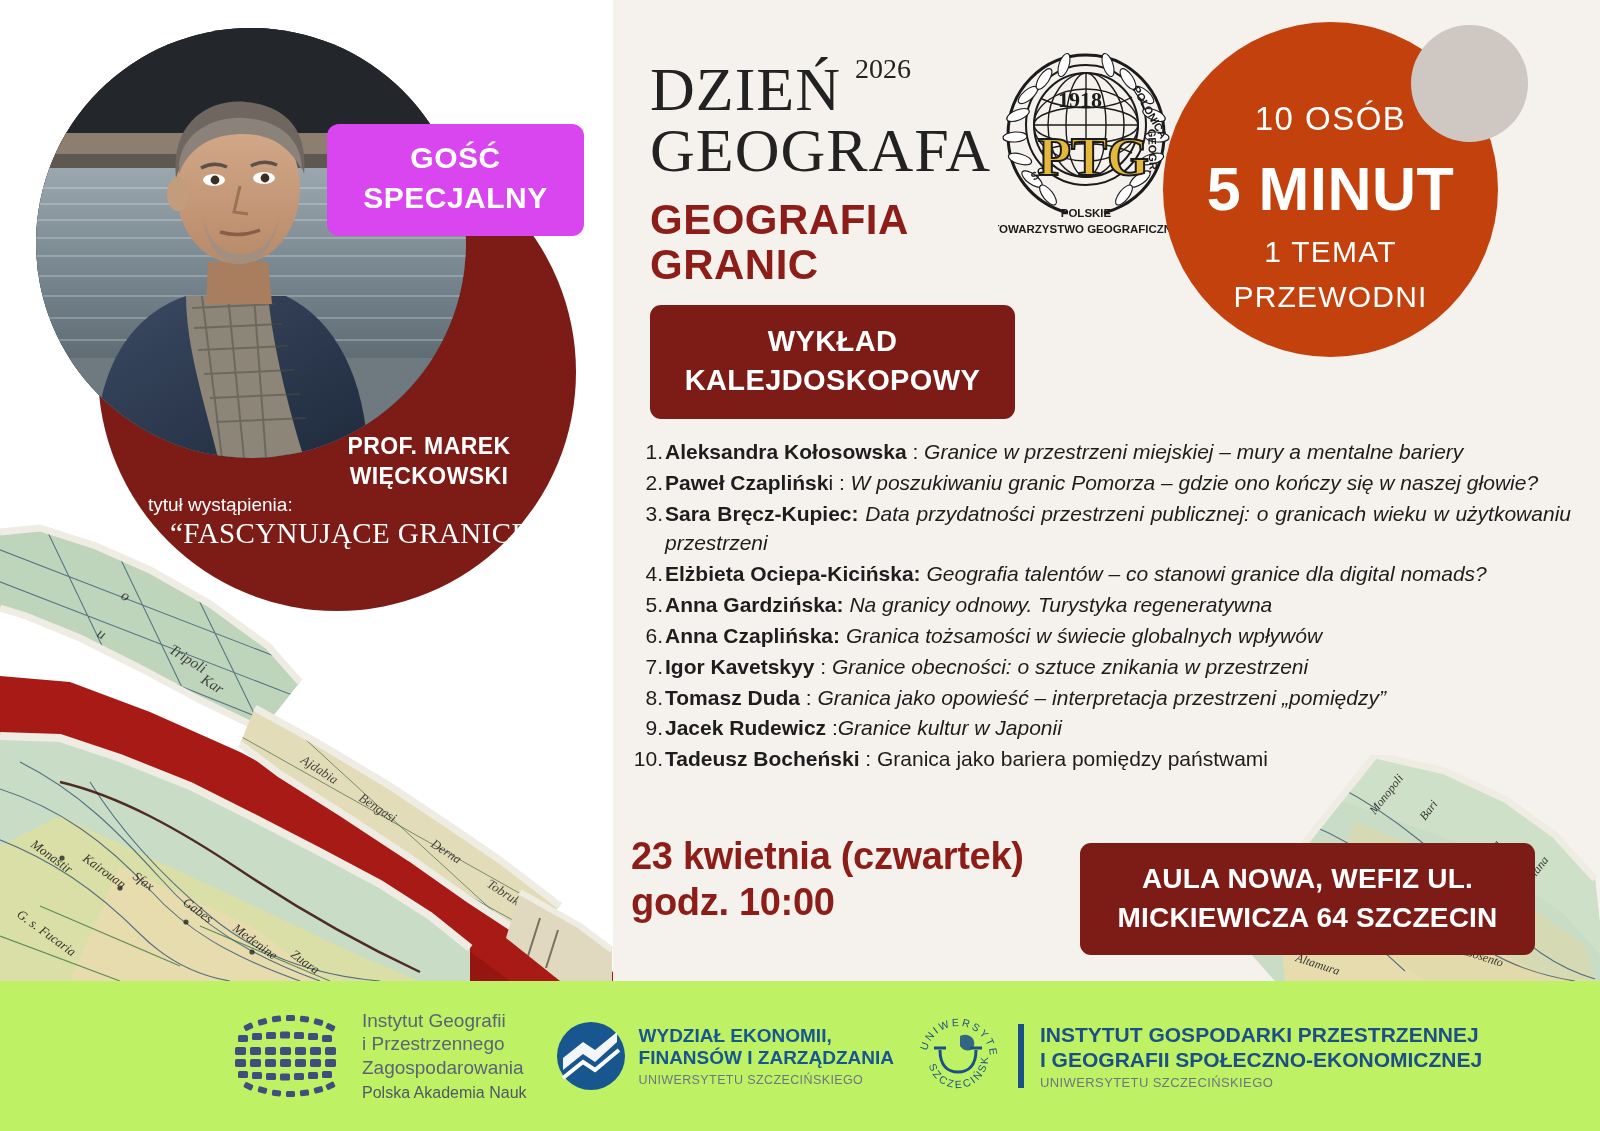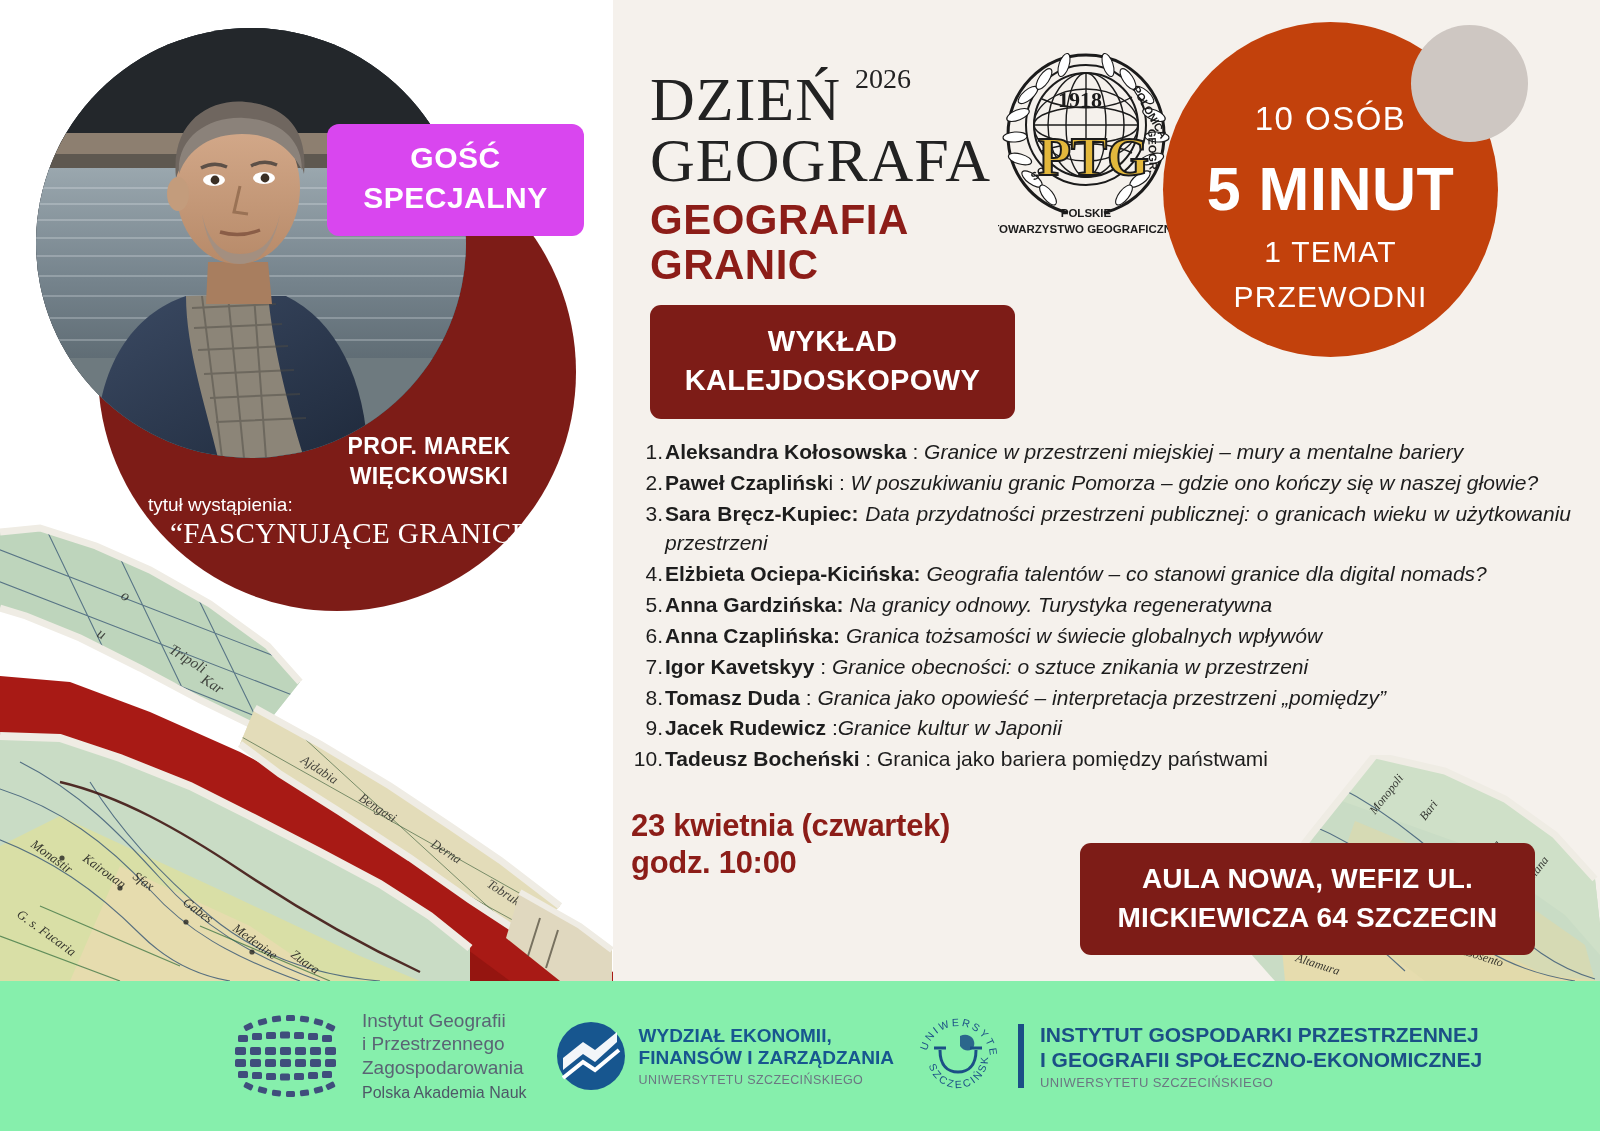--- a/index.html
+++ b/index.html
@@ -131,21 +131,21 @@
     z-index: 1;
     pointer-events: none;
   }
   .map-right svg { display:block; }
 
   
   .right-col { position: absolute; left: 613px; top: 0; width: 987px; height: 981px; z-index: 3; }
 
   .title-main {
     position: absolute;
-    left: 37px; top: 65px;
+    left: 37px; top: 55px;
     font-family: "Liberation Serif", serif;
     font-size: 62px;
     line-height: 0.98;
     color: #222222;
     letter-spacing: 1px;
   }
   .title-main .yr {
     font-size: 28px;
     vertical-align: 32px;
     letter-spacing: 0;
@@ -228,22 +228,22 @@
     text-align: justify;
   }
   .sp-txt.nojust { text-align: left; }
   .sp-name { font-weight: bold; }
   .sp-talk { font-style: italic; }
   .sp-talk.noital { font-style: normal; }
 
   
   .date-block {
     position: absolute;
-    left: 18px; top: 807px;
-    font-size: 31px;
+    left: 18px; top: 834px;
+    font-size: 38px;
     font-weight: bold;
     color: #8C1D18;
     line-height: 1.2;
     letter-spacing: -0.3px;
   }
 
   .venue-badge {
     position: absolute;
     left: 467px; top: 843px;
     width: 455px;
@@ -257,21 +257,21 @@
     padding: 16px 14px 18px 14px;
     letter-spacing: 0.2px;
     z-index: 3;
   }
 
   
   .footer {
     position: absolute;
     left: 0; top: 981px;
     width: 1600px; height: 150px;
-    background: #86efac;
+    background: #bef264;
     z-index: 6;
     display: flex;
     align-items: center;
   }
   .f-logo { display: flex; align-items: center; }
   .pan-globe { width: 118px; height: 96px; margin-left: 230px; }
   .pan-globe svg { display:block; }
   .pan-text {
     margin-left: 14px;
     color: #5a6474;

